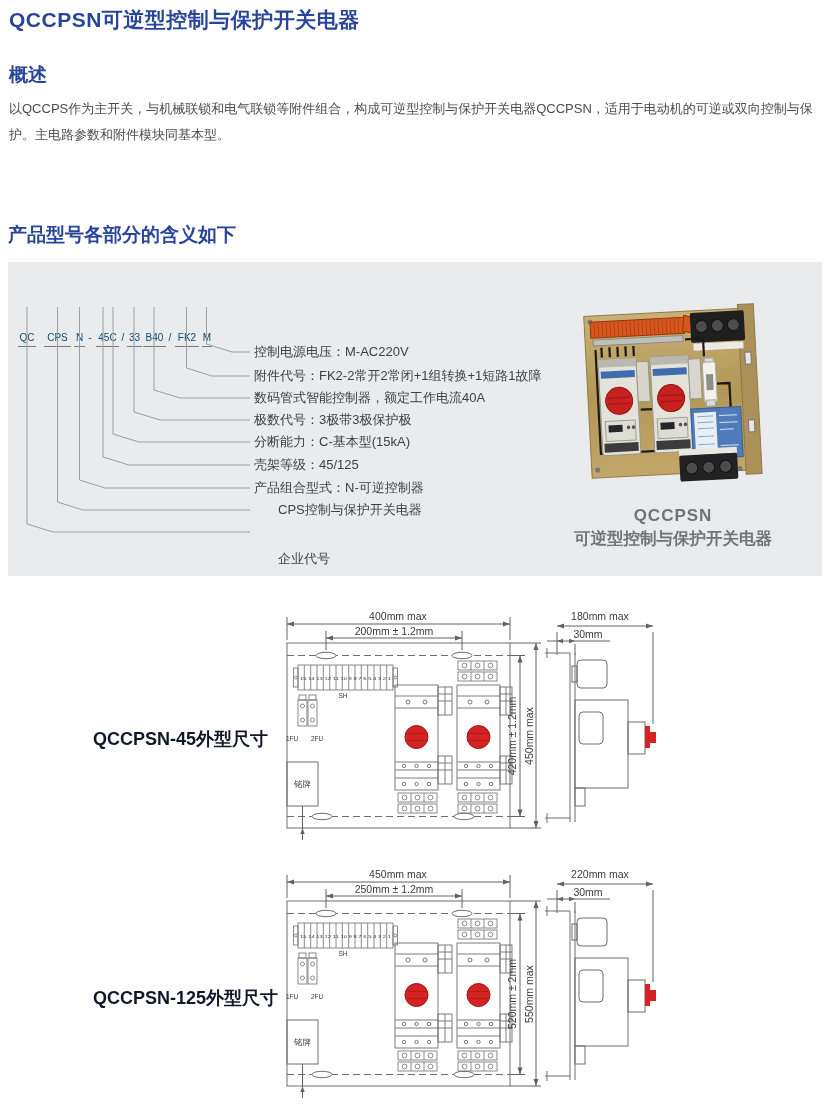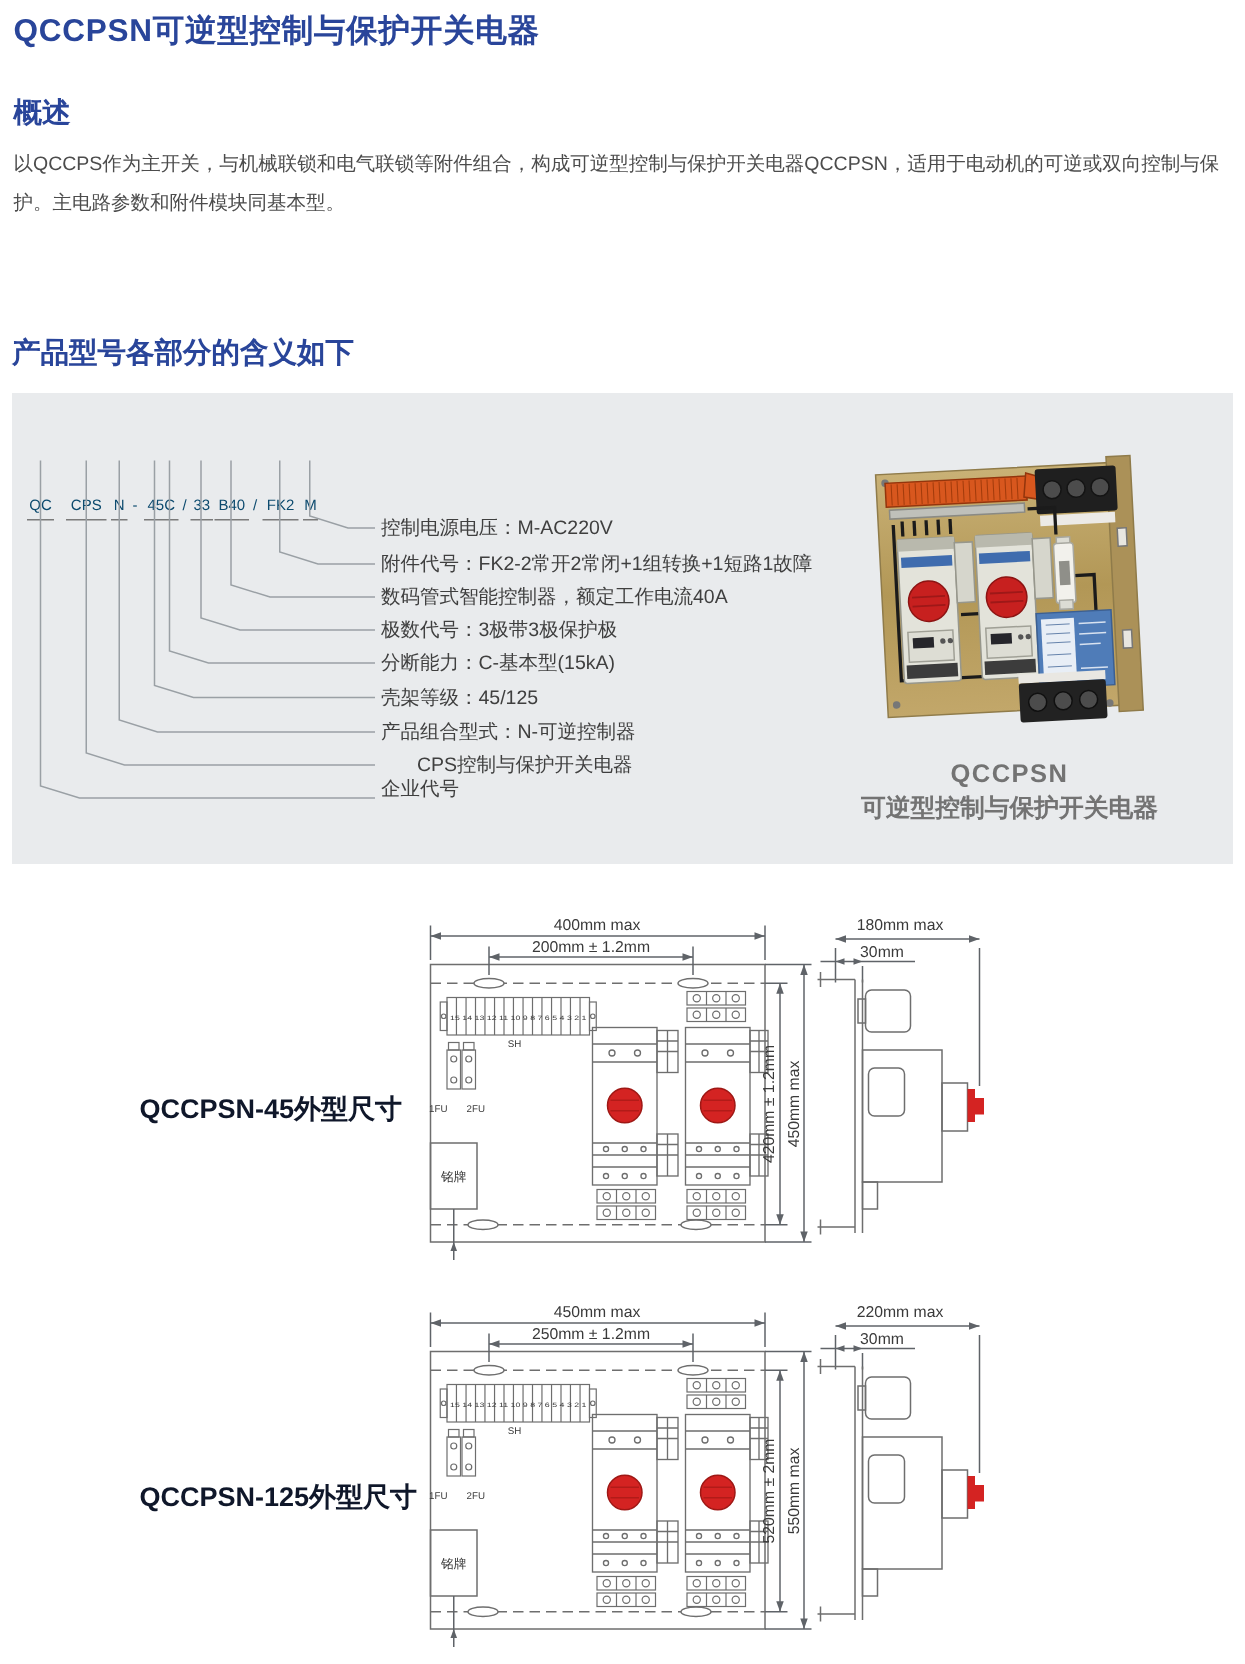--- a/index.html
+++ b/index.html
@@ -70,21 +70,21 @@
   </svg>
 
   <div class="meaning" style="top:344px;">控制电源电压：M-AC220V</div>
   <div class="meaning" style="top:368px;">附件代号：FK2-2常开2常闭+1组转换+1短路1故障</div>
   <div class="meaning" style="top:390px;text-align:center;">数码管式智能控制器，额定工作电流40A</div>
   <div class="meaning" style="top:412px;">极数代号：3极带3极保护极</div>
   <div class="meaning" style="top:434px;text-align:center;">分断能力：C-基本型(15kA)</div>
   <div class="meaning" style="top:457px;">壳架等级：45/125</div>
   <div class="meaning" style="top:480px;">产品组合型式：N-可逆控制器</div>
   <div class="meaning" style="top:502px;margin-left:24px;">CPS控制与保护开关电器</div>
-  <div class="meaning" style="top:518px;">企业代号</div>
+  <div class="meaning" style="top:551px;margin-left:24px;">企业代号</div>
 
   <svg class="abs photo-svg" width="190" height="196" viewBox="0 0 190 196">
     <defs>
       <linearGradient id="pg" x1="0" y1="0" x2="0" y2="1">
         <stop offset="0" stop-color="#c9b176"></stop>
           <stop offset="0.5" stop-color="#b29756"></stop>
           <stop offset="1" stop-color="#c2a76a"></stop>
       </linearGradient>
     </defs>
     <g transform="rotate(-3 95 98)">

